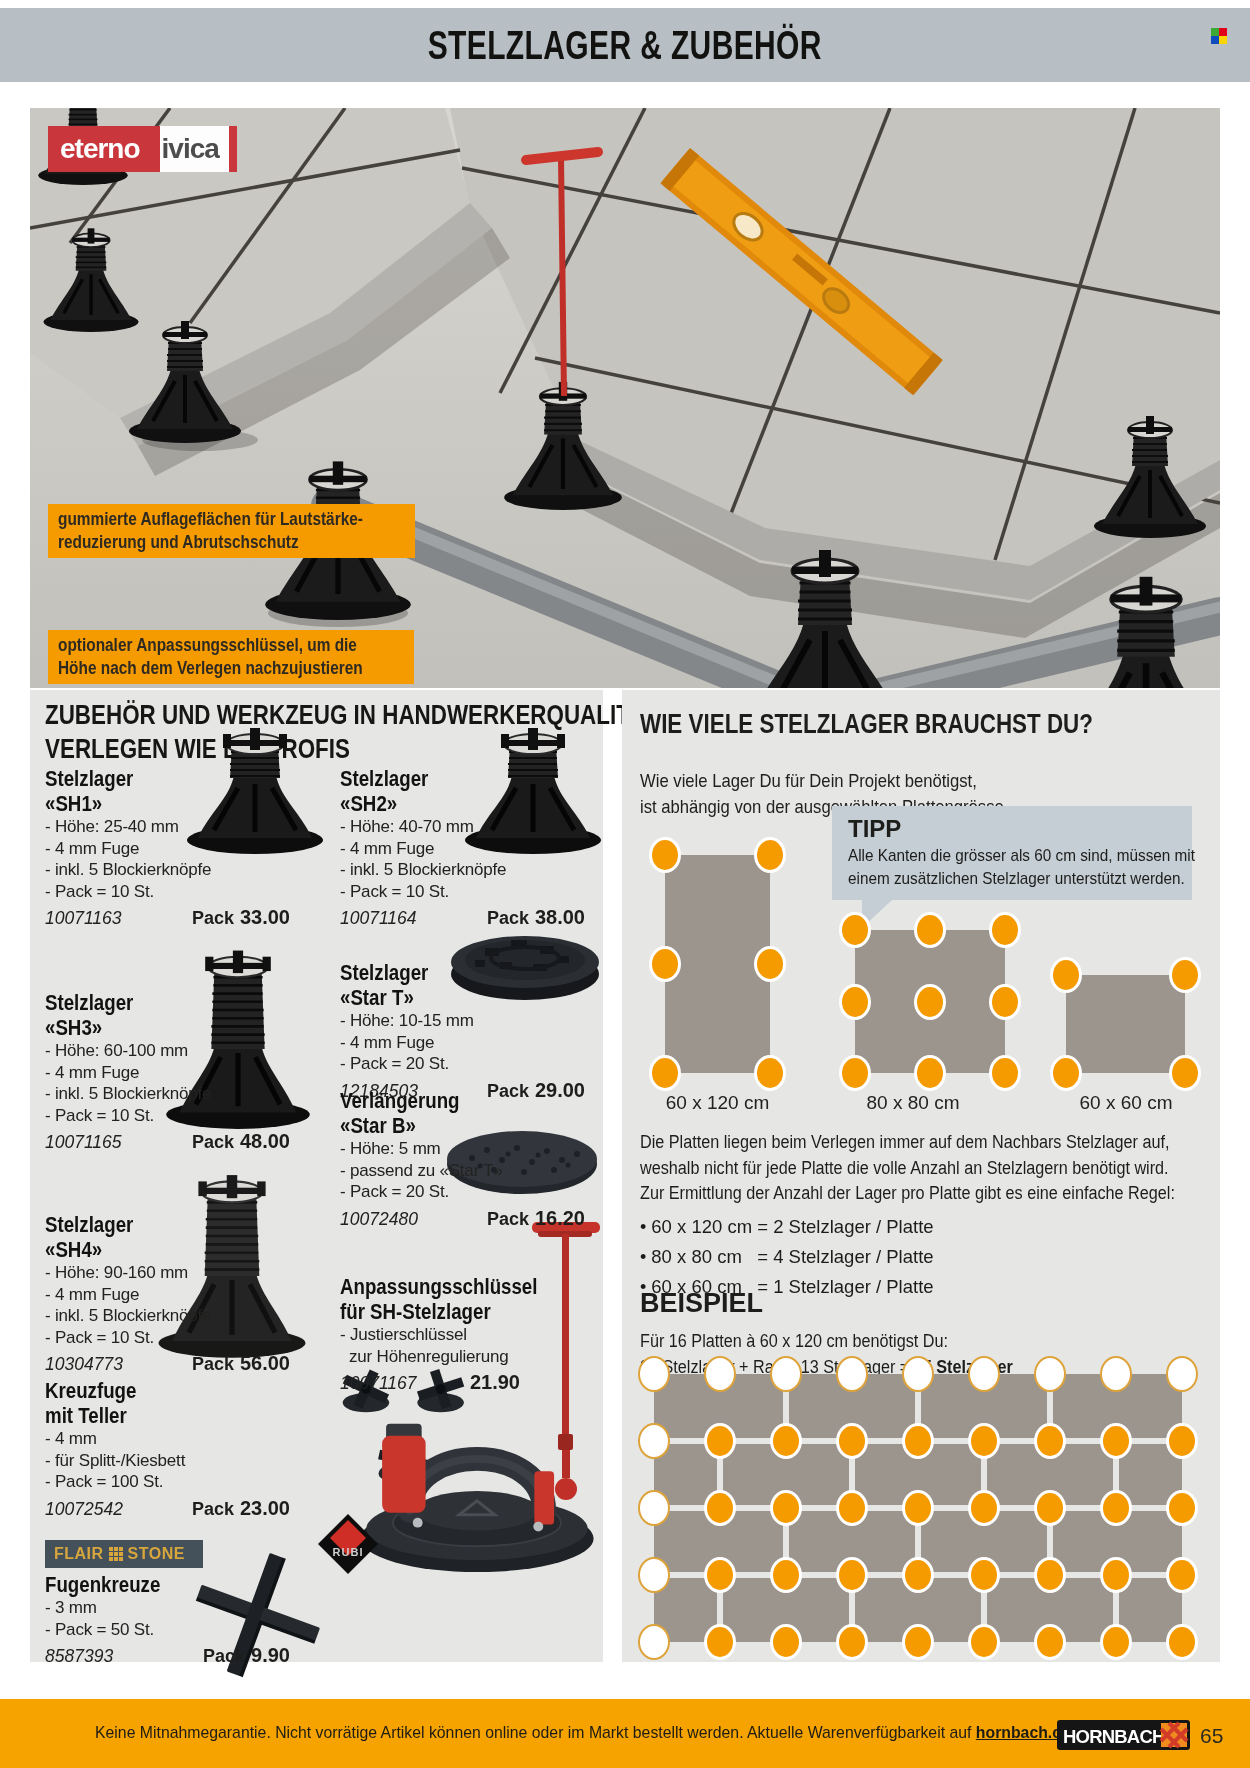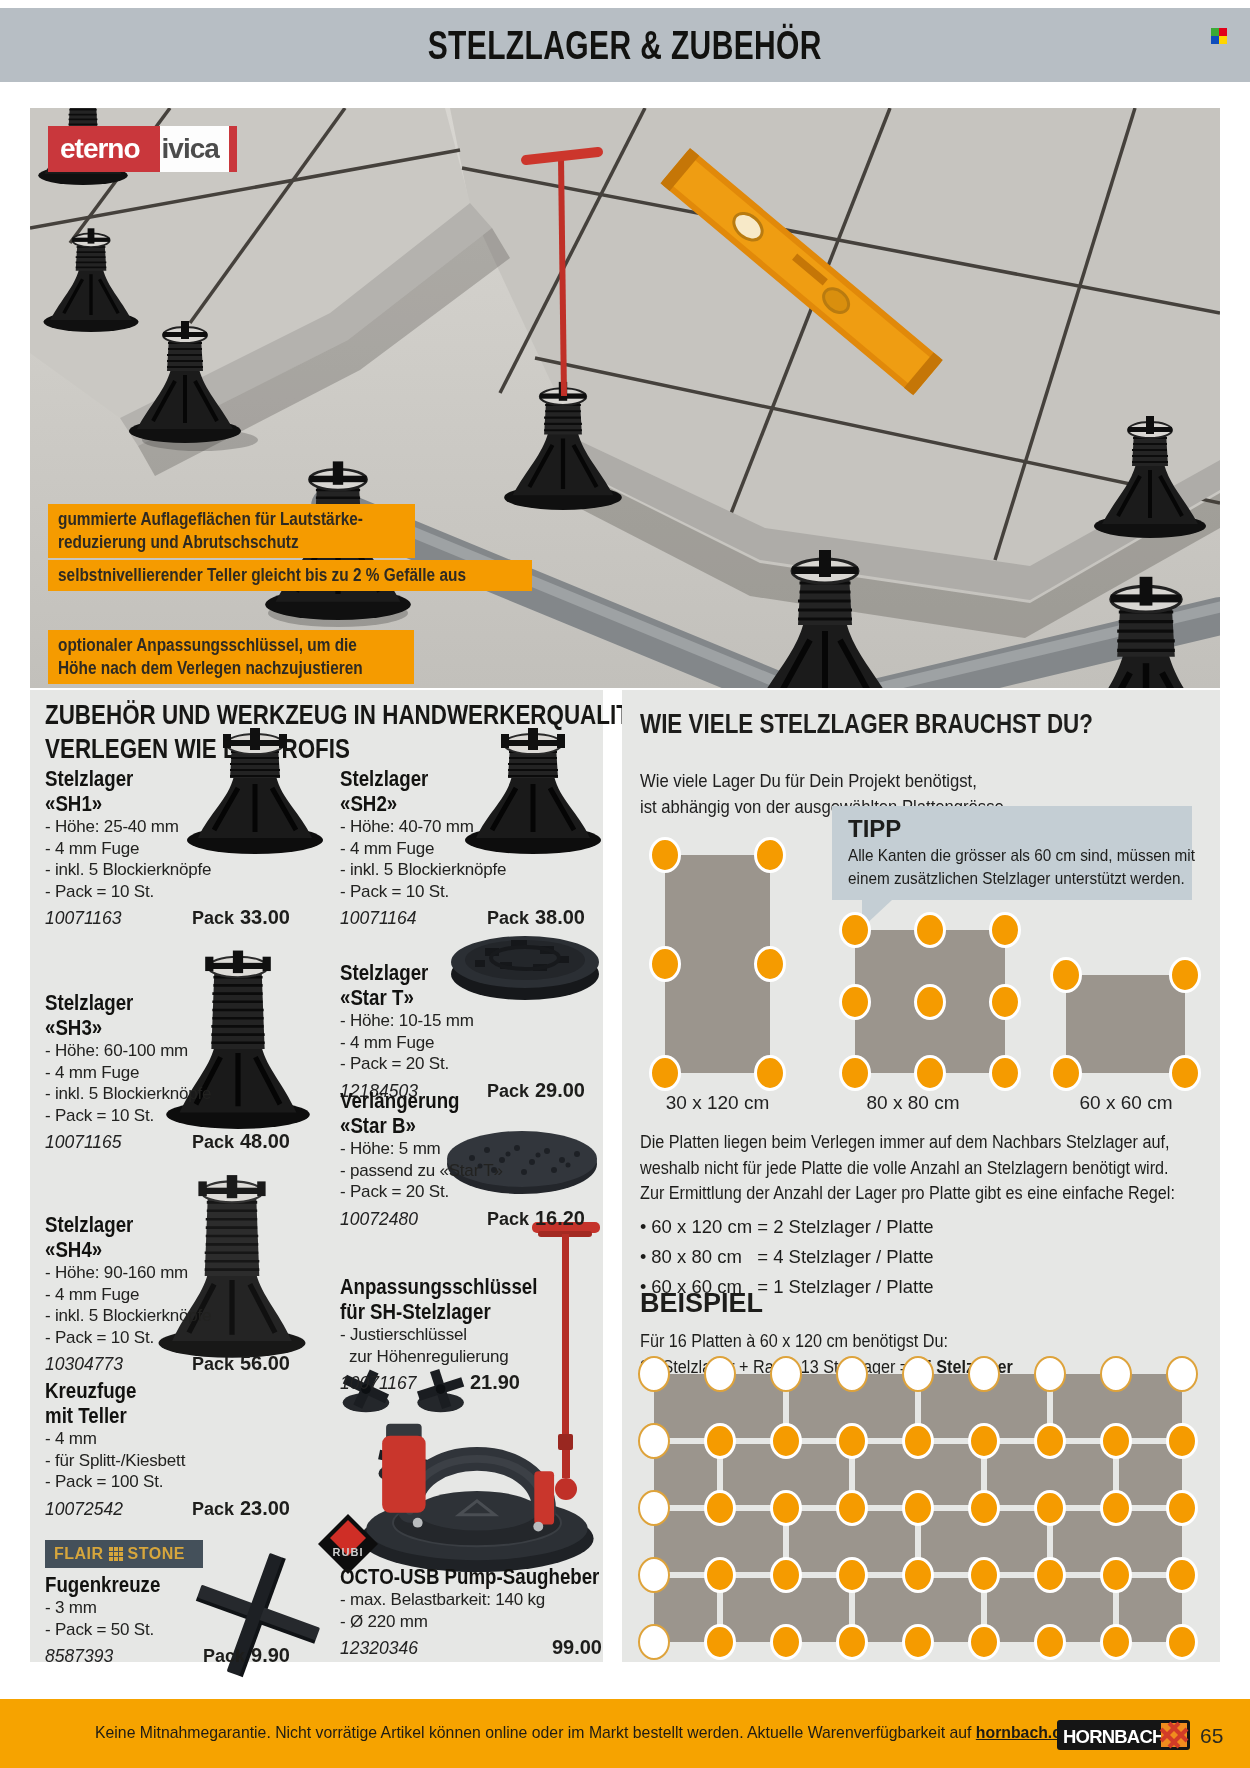--- a/index.html
+++ b/index.html
@@ -282,23 +282,20 @@
       <span class="red">eterno</span>
       <span class="white">ivica</span>
       <span class="bar"></span>
     </div>
 
     
     <div class="abs callout" style="left:18px;top:396px;">
       <span class="cl">gummierte Auflageflächen für Lautstärke-</span>
       <span class="cl">reduzierung und Abrutschschutz</span>
     </div>
-    <div class="abs callout" style="left:18px;top:452px;">
-      <span class="cl">selbstnivellierender Teller gleicht bis zu 2 % Gefälle aus</span>
-    </div>
     <div class="abs callout" style="left:18px;top:522px;">
       <span class="cl">optionaler Anpassungsschlüssel, um die</span>
       <span class="cl">Höhe nach dem Verlegen nachzujustieren</span>
     </div>
   </div>
 
   <div class="abs panelL">
     <div class="abs" style="left:15px;top:8px;">
       <div class="h1line"><span class="cx">ZUBEHÖR UND WERKZEUG IN HANDWERKERQUALITÄT –</span></div>
       <div class="h1line"><span class="cx">VERLEGEN WIE DIE PROFIS</span></div>
@@ -460,29 +457,20 @@
     <div class="abs card" style="left:15px;top:882px;">
       <div class="pname"><span class="cx85">Fugenkreuze</span></div>
       <div class="spec">- 3 mm</div>
       <div class="spec">- Pack = 50 St.</div>
       <div class="prow">
           <span class="art">8587393</span>
         <span class="pg"><span class="pfx">Pack</span><span class="pval">9.90</span></span>
         </div>
     </div>
 
-    <div class="abs card" style="left:310px;top:874px;">
-      <div class="pname"><span class="cx85">OCTO-USB Pump-Saugheber</span></div>
-      <div class="spec">- max. Belastbarkeit: 140 kg</div>
-      <div class="spec">- Ø 220 mm</div>
-      <div class="prow" style="width:262px;">
-          <span class="art">12320346</span>
-        <span class="pg"><span class="pfx"></span><span class="pval">99.00</span></span>
-        </div>
-    </div>
   </div>
 
   <div class="abs panelR">
     <div class="abs" style="left:18px;top:18px;font-size:28px;font-weight:700;">
       <span class="cx">WIE VIELE STELZLAGER BRAUCHST DU?</span>
     </div>
     <div class="abs body18" style="left:18px;top:78px;">
       <div><span class="cx9">Wie viele Lager Du für Dein Projekt benötigst,</span></div>
       <div><span class="cx9">ist abhängig von der ausgewählten Plattengrösse.</span></div>
     </div>
@@ -512,21 +500,21 @@
         <div class="dot orange" style="left: -16px; top: 125px;"></div>
         <div class="dot orange" style="left: 59px; top: 125px;"></div>
         <div class="dot orange" style="left: 134px; top: 125px;"></div>
       </div>
     <div class="plate" style="left:444px;top:285px;width:119px;height:98px;">
         <div class="dot orange" style="left: -16px; top: -18px;"></div>
         <div class="dot orange" style="left: 103px; top: -18px;"></div>
         <div class="dot orange" style="left: -16px; top: 80px;"></div>
         <div class="dot orange" style="left: 103px; top: 80px;"></div>
       </div>
-    <div class="dlabel" style="left:23px;top:402px;width:145px;">30 x 120 cm</div>
+    <div class="dlabel" style="left:23px;top:402px;width:145px;">60 x 120 cm</div>
     <div class="dlabel" style="left:216px;top:402px;width:150px;">80 x 80 cm</div>
     <div class="dlabel" style="left:434px;top:402px;width:140px;">60 x 60 cm</div>
 
     <div class="abs" style="left:18px;top:440px;font-size:18px;line-height:25.5px;">
       <div><span class="cx9">Die Platten liegen beim Verlegen immer auf dem Nachbars Stelzlager auf,</span></div>
       <div><span class="cx9">weshalb nicht für jede Platte die volle Anzahl an Stelzlagern benötigt wird.</span></div>
       <div><span class="cx9">Zur Ermittlung der Anzahl der Lager pro Platte gibt es eine einfache Regel:</span></div>
     </div>
 
     <div class="abs" style="left:18px;top:522px;">

